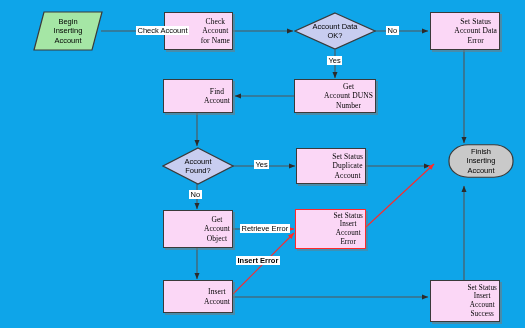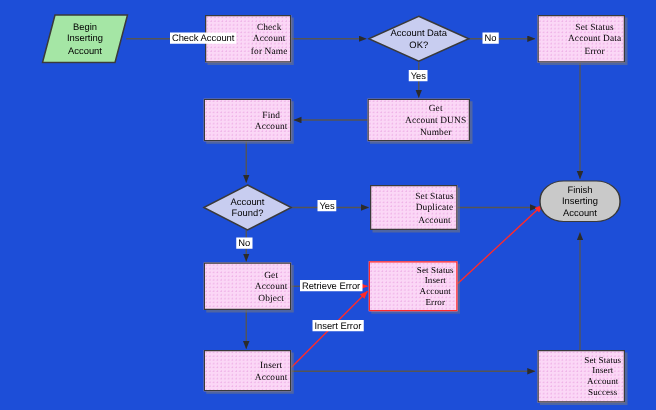--- a/index.html
+++ b/index.html
@@ -4,21 +4,21 @@
 <style>
   html, body {
     margin: 0;
     padding: 0;
     background: #ffffff;
   }
   #canvas {
     position: relative;
     width: 525px;
     height: 328px;
-    background: #1d4ed8;
+    background: #0ea5e9;
     overflow: hidden;
     font-family: "Liberation Sans", sans-serif;
   }
   #svg-layer {
     position: absolute;
     left: 0;
     top: 0;
     width: 525px;
     height: 328px;
   }
@@ -244,21 +244,21 @@
     <div class="dec-text">Account
 Found?</div>
   </div>
 
   <div class="node proc" style="left:296px; top:148px; width:70px; height:36px;">
     <span class="lbl">Set Status
 Duplicate
 Account</span>
   </div>
 
-  <div class="term-wrap" style="left:431px; top:144px; width:66px; height:34px;">
+  <div class="term-wrap" style="left:448px; top:144px; width:66px; height:34px;">
     <svg class="term-shape" viewBox="0 0 66 42" preserveAspectRatio="none">
       <rect x="1" y="1" width="64" height="40" rx="19" ry="19" fill="#c9c9c9" stroke="#3a3a3a" stroke-width="1.2"></rect>
     </svg>
     <div class="term-text">Finish
 Inserting
 Account</div>
   </div>
 
   <div class="node proc" style="left:163px; top:210px; width:70px; height:38px;">
     <span class="lbl">Get
@@ -290,15 +290,15 @@
   <div class="edge-label" style="left:386px; top:26px;">No</div>
 
   <div class="edge-label" style="left:327px; top:56px;">Yes</div>
 
   <div class="edge-label" style="left:254px; top:160px;">Yes</div>
 
   <div class="edge-label" style="left:189px; top:190px;">No</div>
 
   <div class="edge-label" style="left:240px; top:224px;text-align:center;">Retrieve Error</div>
 
-  <div class="edge-label" style="left:250px; top:256px;">Insert Error</div>
+  <div class="edge-label" style="left:236px; top:256px;font-weight:bold;">Insert Error</div>
 
 </div>
 
 </body></html>

